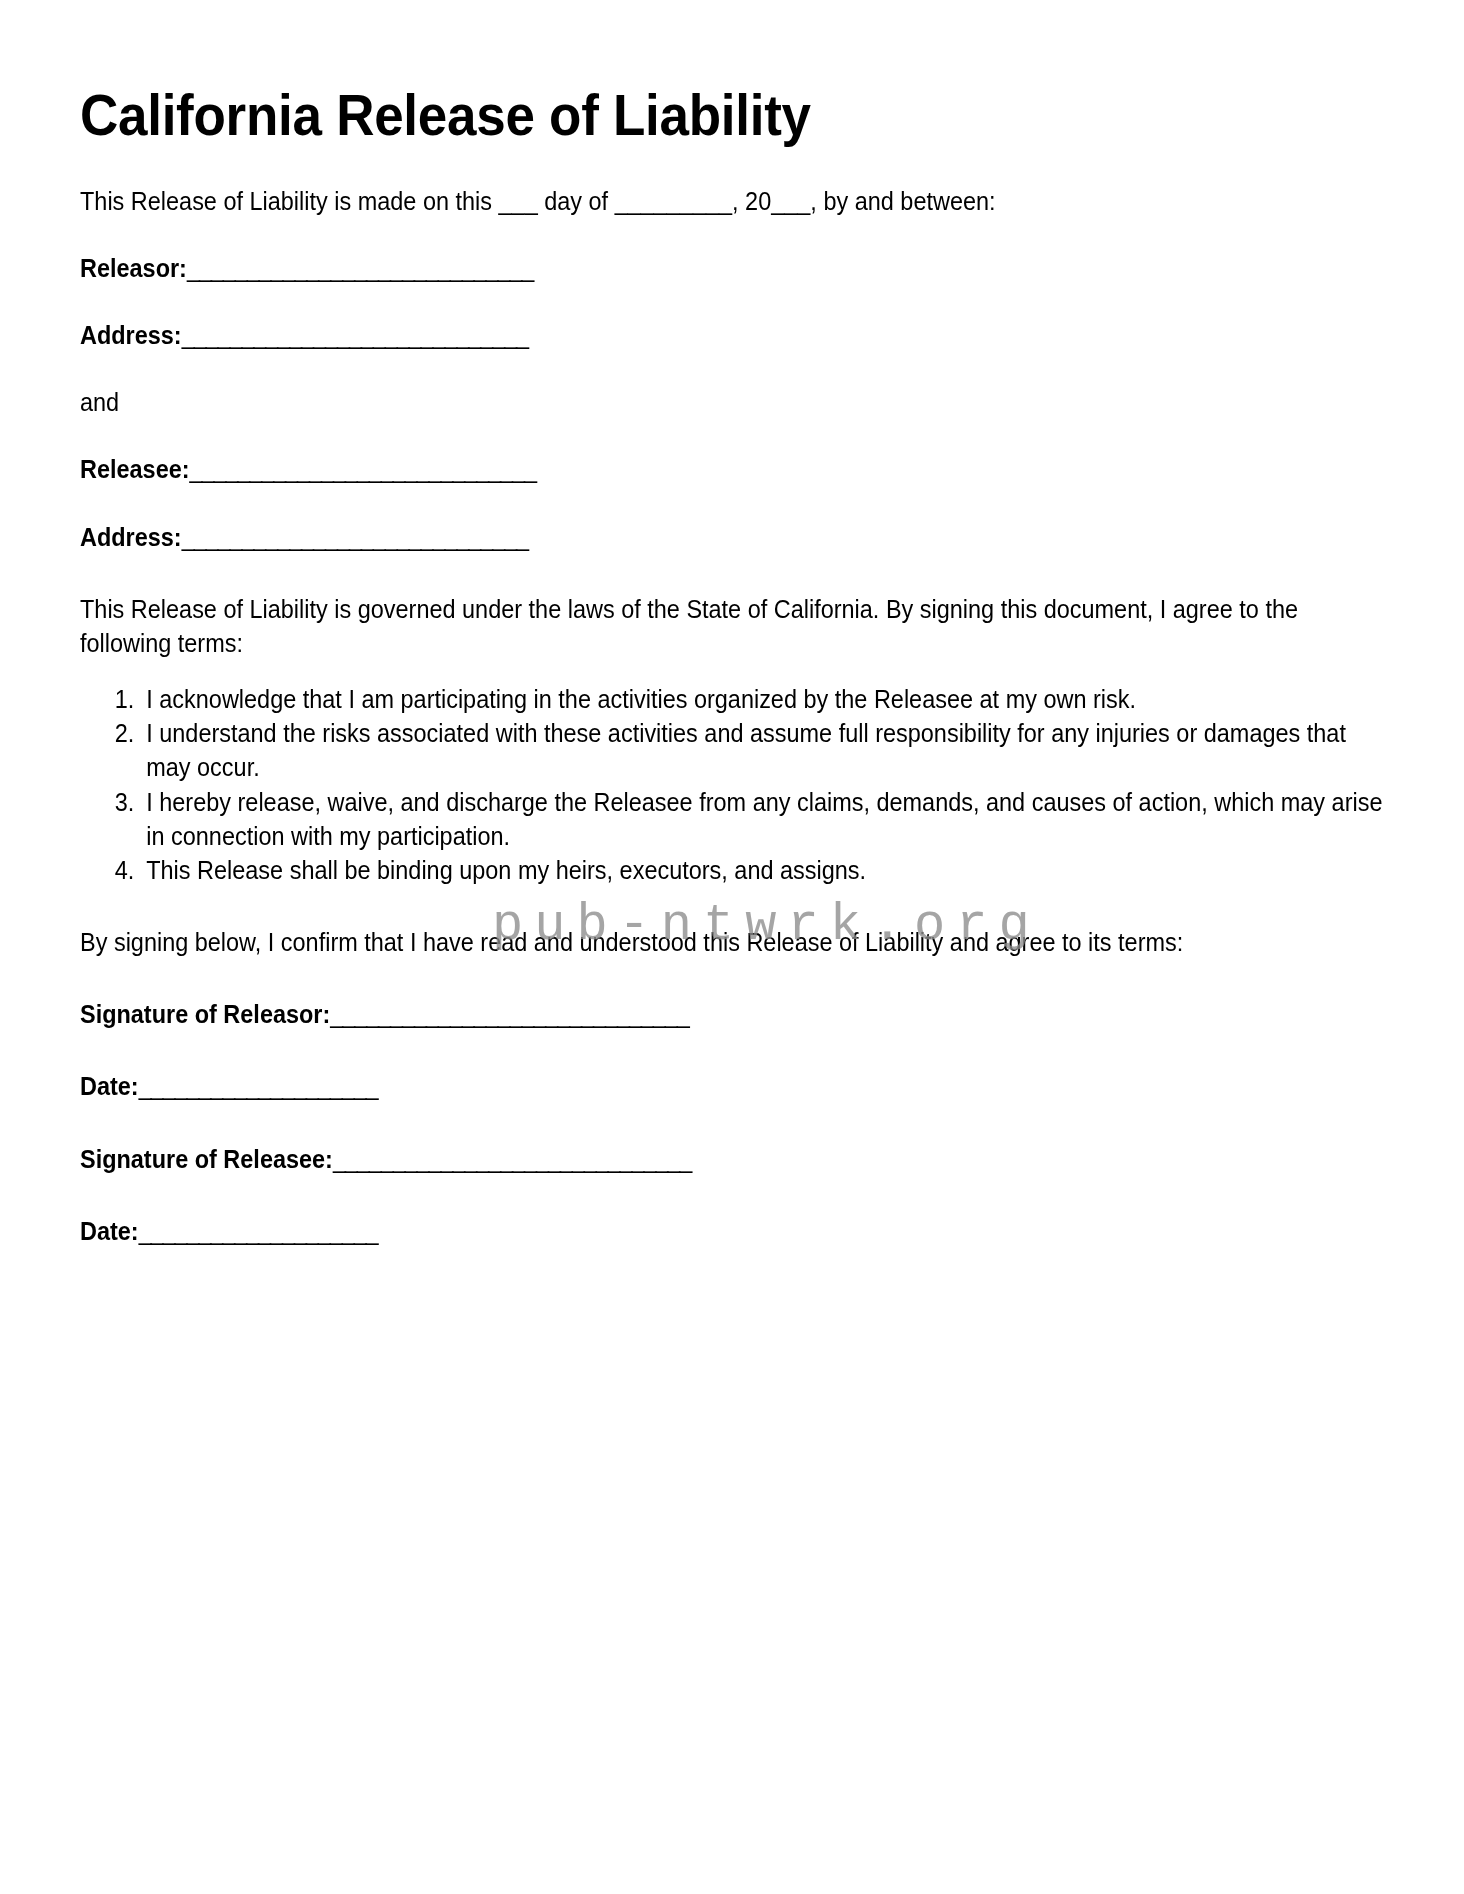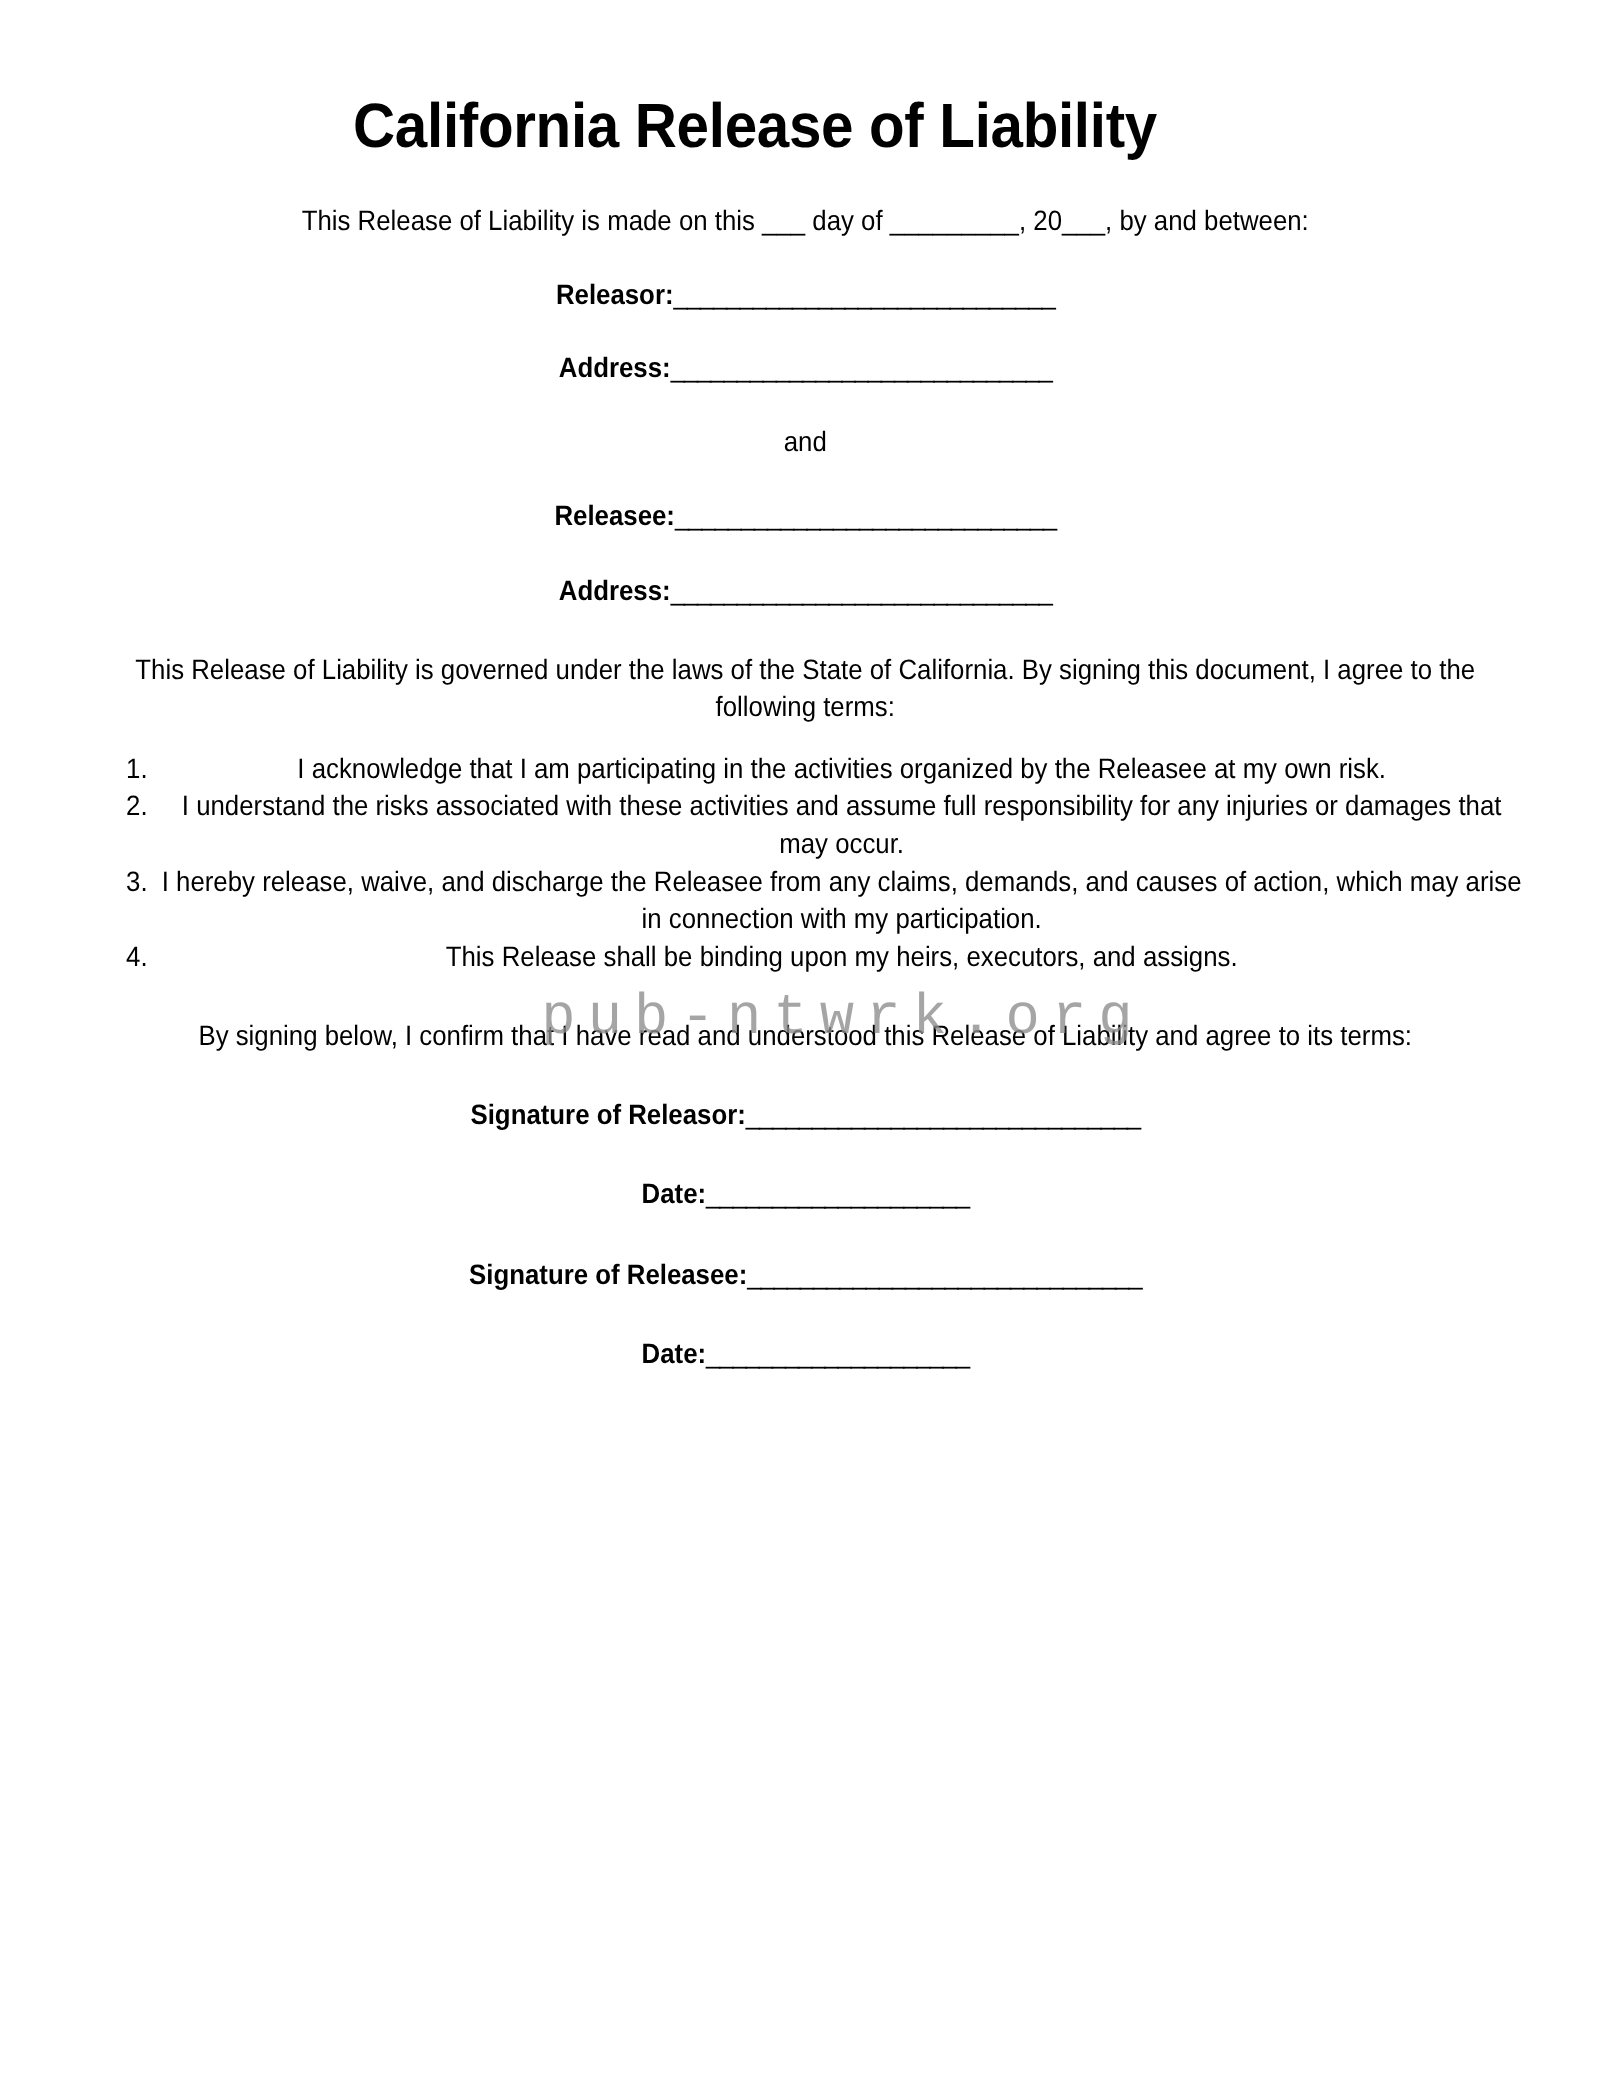--- a/index.html
+++ b/index.html
@@ -16,21 +16,20 @@
     overflow: hidden;
   }
 
   #page {
     position: relative;
     width: 1464px;
     height: 1894px;
     background: #ffffff;
     box-sizing: border-box;
     padding: 0;
-    text-align: center;
   }
 
   #content {
     position: absolute;
     left: 80px;
     top: 0;
     width: 1304px;
   }
 
   

